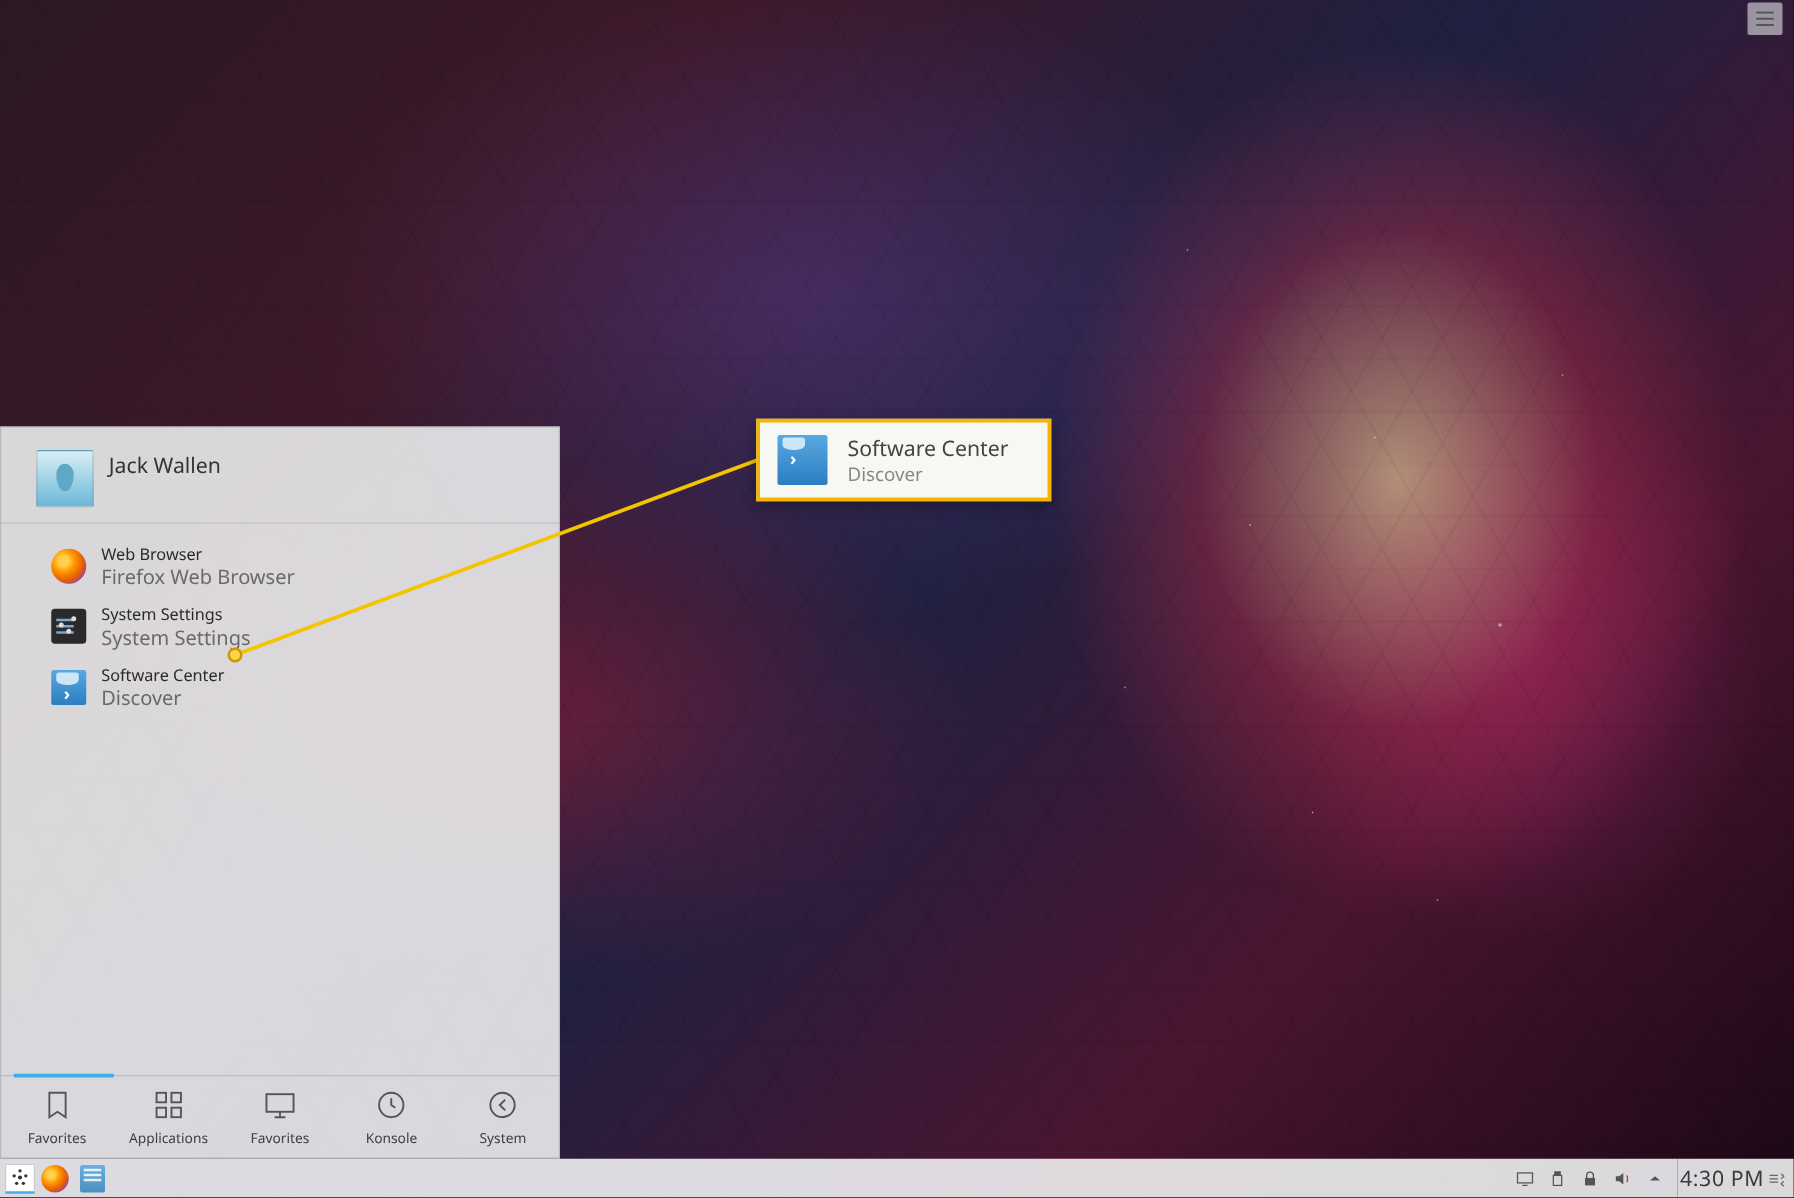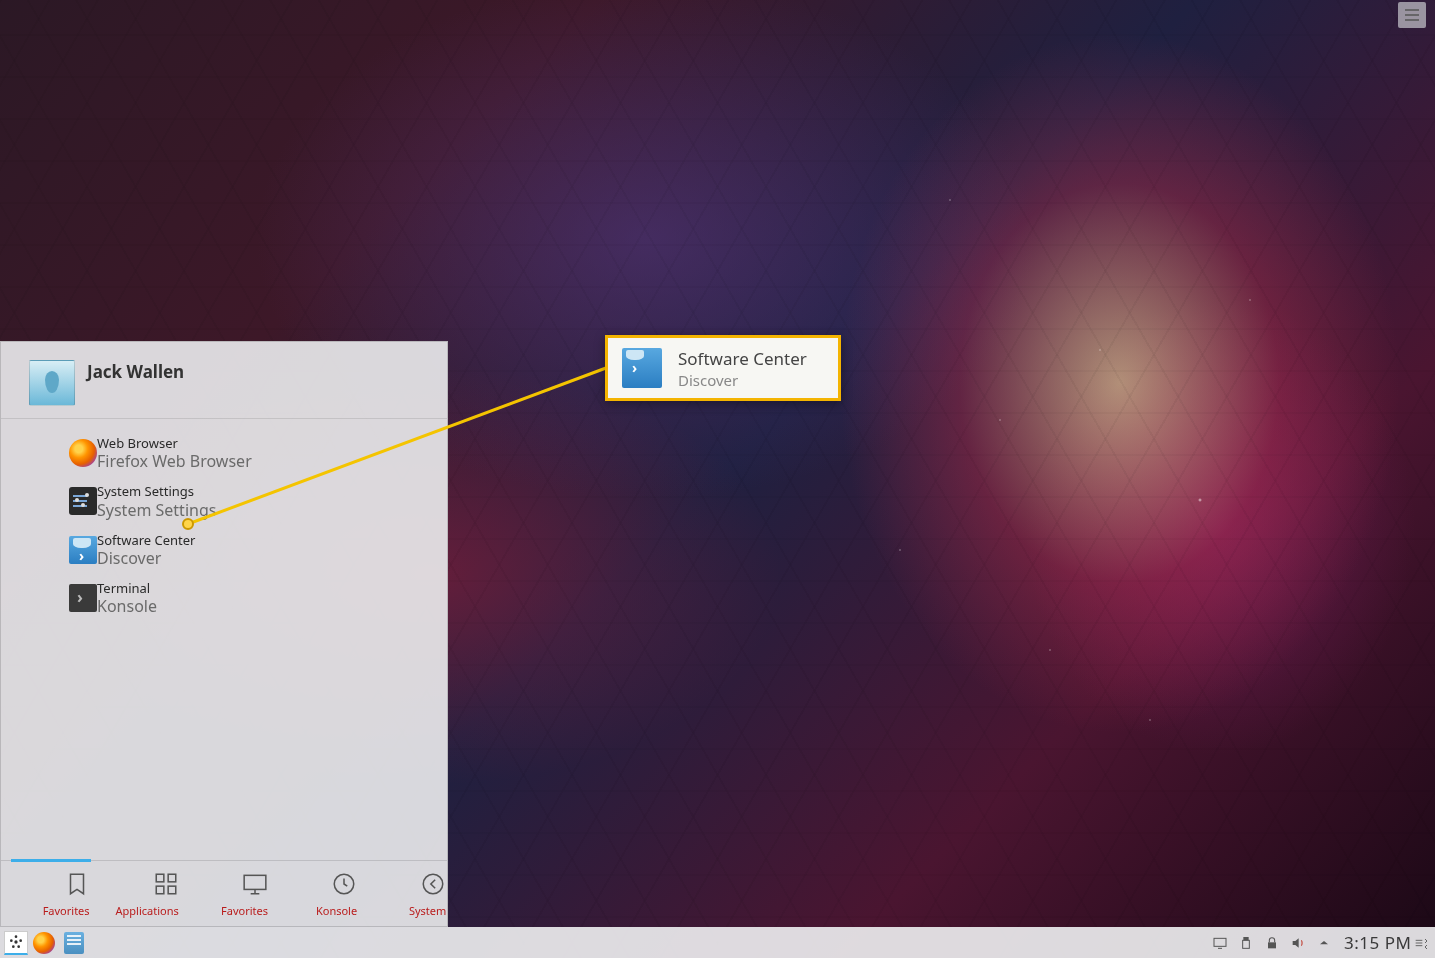--- a/index.html
+++ b/index.html
@@ -95,21 +95,21 @@
   top: 10px; left: 50%; transform: translateX(-50%);
   width: 14px; height: 22px;
   background: #5fa8c8;
   border-radius: 50% 50% 50% 50% / 40% 40% 60% 60%;
 }
 .header-right { flex: 1; }
 .username {
   font-size: 17px;
   color: #333;
   margin-bottom: 4px;
-  font-weight: 700;
+  font-weight: 400;
 }
 .search-input {
   width: 100%;
   height: 28px;
   padding: 4px 8px;
   border: 1px solid #3daee9;
   border-radius: 2px;
   font-size: 13px;
   background: #fcfcfc;
   outline: none;
@@ -118,23 +118,23 @@
 .search-input::placeholder { color: #999; }
 
 .favorites-list {
   flex: 1;
   padding: 10px 0;
   overflow-y: auto;
 }
 .fav-item {
   display: flex;
   align-items: center;
+  gap: 12px;
   padding: 6px 20px 6px 40px;
   cursor: pointer;
-  margin-left: 28px;
 }
 .fav-icon {
   width: 28px;
   height: 28px;
   flex-shrink: 0;
   display: flex;
   align-items: center;
   justify-content: center;
   border-radius: 3px;
 }
@@ -171,25 +171,25 @@
   background: #3daee9;
 }
 .menu-tabs {
   display: flex;
   justify-content: space-around;
   padding: 10px 0 8px;
 }
 .menu-tab {
   display: flex;
   flex-direction: column;
-  align-items: flex-end;
+  align-items: center;
   gap: 6px;
   width: 88px;
   cursor: pointer;
-  color: #b91c1c;
+  color: #404040;
 }
 .menu-tab svg { width: 26px; height: 26px; stroke: #555; fill: none; stroke-width:1.4; }
 .menu-tab-label { font-size: 11px; }
 
 
 .callout-line {
   position: absolute;
   z-index: 5;
   pointer-events: none;
 }
@@ -312,27 +312,20 @@
       <div class="fav-text">
         <span class="fav-title">System Settings</span>
         <span class="fav-sub">System Settings</span>
       </div>
     </div>
     <div class="fav-item">
       <div class="fav-icon ic-discover"></div>
       <div class="fav-text">
         <span class="fav-title">Software Center</span>
         <span class="fav-sub">Discover</span>
-      </div>
-    </div>
-    <div class="fav-item">
-      <div class="fav-icon ic-terminal"></div>
-      <div class="fav-text">
-        <span class="fav-title">Terminal</span>
-        <span class="fav-sub">Konsole</span>
       </div>
     </div>
   </div>
 
   <div class="menu-bottom">
     <div class="menu-tab-indicator"></div>
     <div class="menu-tabs">
       <div class="menu-tab">
         <svg viewBox="0 0 24 24">
             <path d="M6 3h12v18l-6-4-6 4V3z"></path>
@@ -432,17 +425,17 @@
       </svg>
   </div>
   <div class="tray-item">
     <svg viewBox="0 0 24 24">
         <path d="M6 14l6-5 6 5" fill="#555"></path>
       </svg>
   </div>
 </div>
 
 <div class="clock-area">
-  <span class="clock">3:15 PM</span>
+  <span class="clock">4:30 PM</span>
   <svg viewBox="0 0 24 24">
       <path d="M4 8h10M4 12h10M4 16h10M18 6l3 3-3 3M21 15l-3 3 3 3" stroke="#666"></path>
     </svg>
 </div>
 
 </body></html>

